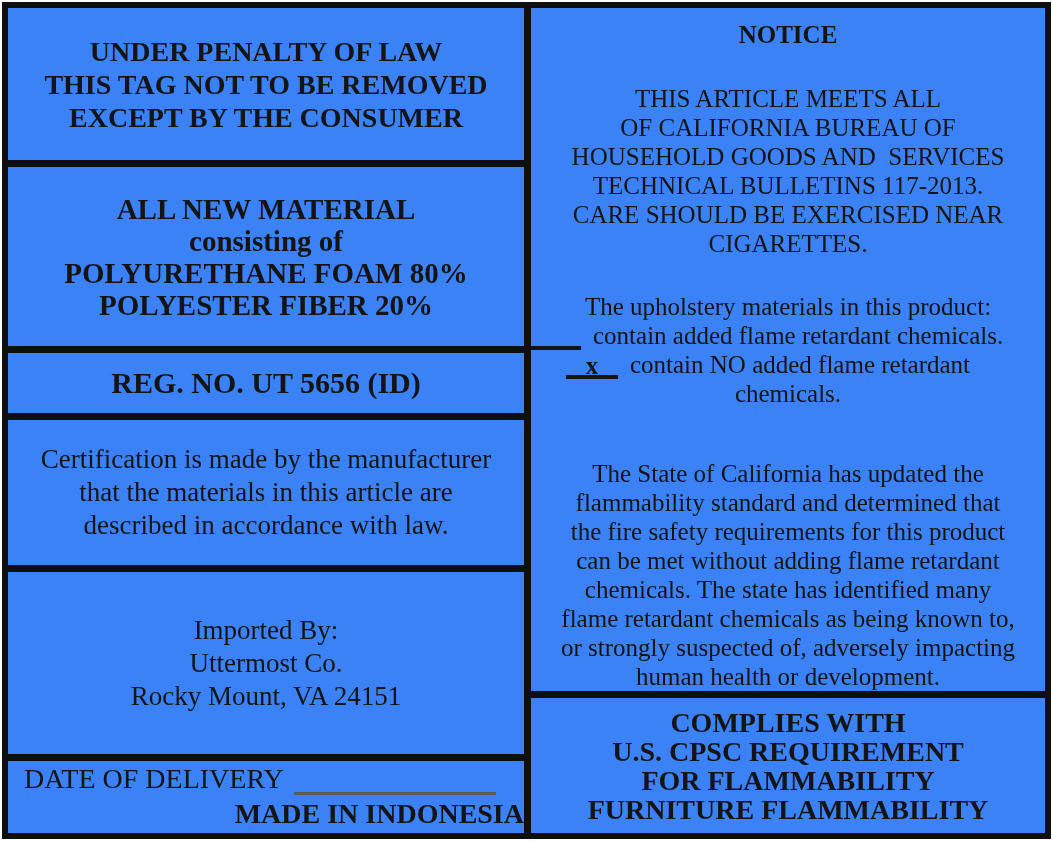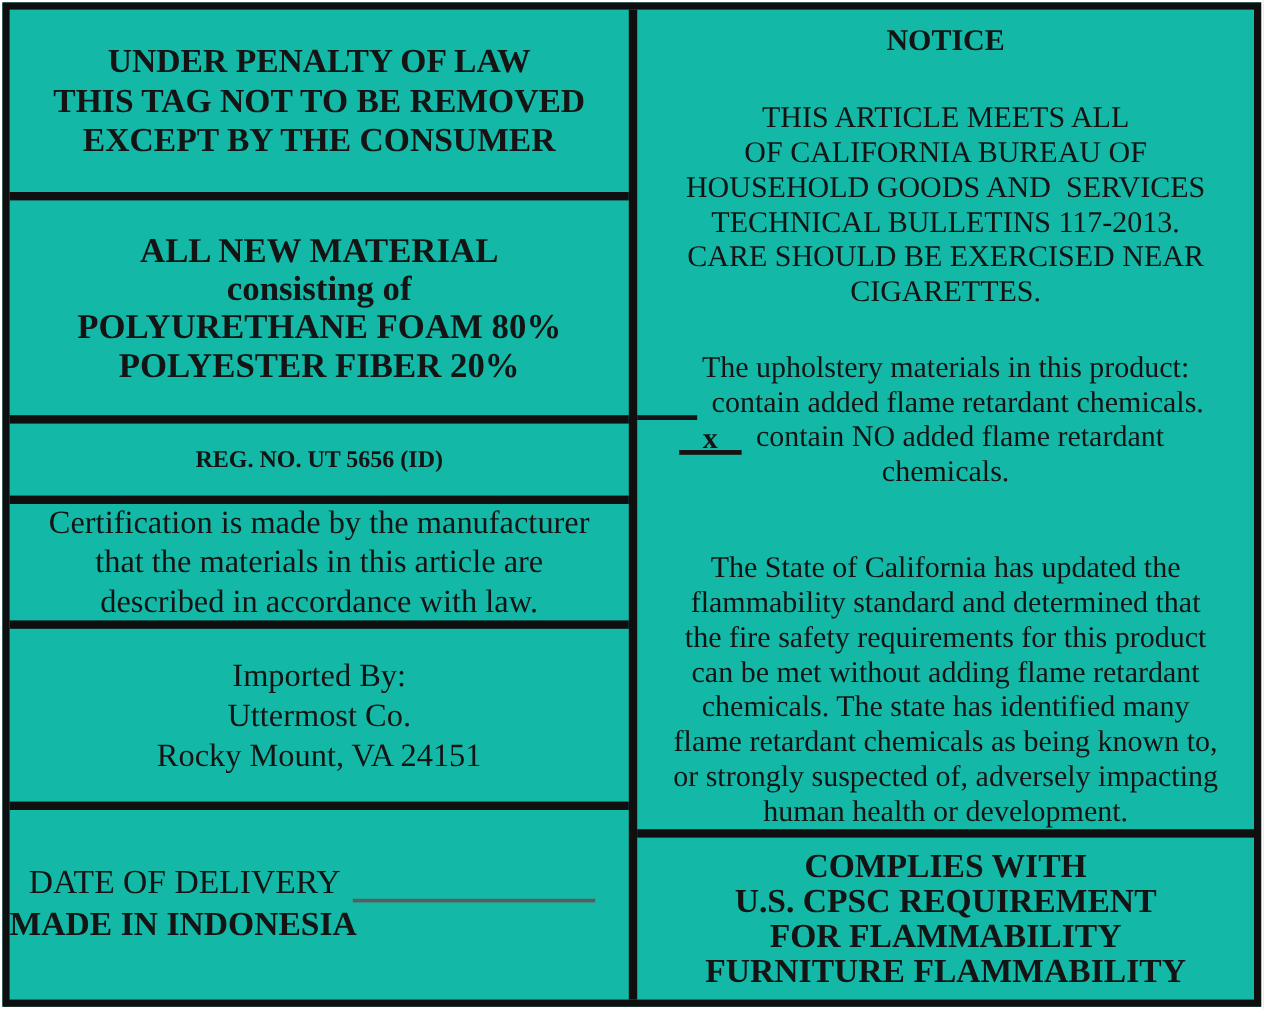--- a/index.html
+++ b/index.html
@@ -1,58 +1,58 @@
 <!DOCTYPE html>
 <html><head>
 <meta charset="utf-8">
 <style>
   html,body{margin:0;padding:0;background:#ffffff;}
   body{width:1053px;height:841px;overflow:hidden;
        font-family:"Liberation Serif","DejaVu Serif",serif;color:#141414;}
   .sheet{position:absolute;left:2px;top:2px;width:1049px;height:837px;
-         box-sizing:border-box;border:6px solid #0f0f0f;background:#14b8a6;display:flex;}
+         box-sizing:border-box;border:6px solid #0f0f0f;background:#3b82f6;display:flex;}
   .col{display:flex;flex-direction:column;box-sizing:border-box;}
   .col-left{width:523px;border-right:7px solid #0f0f0f;}
   .col-right{flex:1;}
   .box{box-sizing:border-box;border-bottom:7px solid #0f0f0f;
        display:flex;flex-direction:column;justify-content:center;align-items:center;
        text-align:center;overflow:hidden;}
   .box.last{border-bottom:none;flex:1;}
   
   .b-penalty{height:159px;}
   .b-material{height:186px;}
   .b-reg{height:67px;}
-  .b-cert{height:104px;}
-  .b-importer{height:151px;}
+  .b-cert{height:152px;}
+  .b-importer{height:189px;}
   
   .b-notice{height:690px;justify-content:space-between;padding:12px 0 0;}
   
   .lines div{white-space:pre-wrap;}
   .t-bold-lg div{font-weight:700;font-size:28px;line-height:33px;}
   .t-bold-lg2 div{font-weight:700;font-size:29px;line-height:32px;}
-  .reg-text{font-weight:700;font-size:20px;line-height:32px;}
+  .reg-text{font-weight:700;font-size:30px;line-height:32px;}
   .t-reg div{font-size:27px;line-height:33px;}
   .t-body{font-size:25px;line-height:29px;}
   .t-body div{font-size:25px;line-height:29px;}
   .notice-title{font-weight:700;font-size:25px;line-height:30px;margin-bottom:9px;}
   .upholstery{margin-top:8px;width:100%;}
   .opt-row1{display:flex;align-items:flex-end;width:calc(100% + 8px);margin-left:-8px;
             text-align:left;}
   .blank{display:inline-block;border-bottom:4px solid #141414;height:22px;}
   .blank-empty{width:58px;margin-right:12px;flex:none;}
   .opt-row2{display:flex;justify-content:center;align-items:flex-end;gap:12px;margin-left:-40px;}
   .blank-x{width:52px;flex:none;font-weight:700;font-size:25px;line-height:25px;text-align:center;}
   .para2{margin-top:26px;}
   .b-compliance div{font-weight:700;font-size:28px;line-height:29px;}
   
   .b-delivery{align-items:stretch;text-align:left;}
   .date-row{display:flex;align-items:flex-end;gap:10px;padding:0 28px 0 16px;}
   .date-label{font-size:28px;line-height:32px;white-space:nowrap;}
   .date-blank{flex:1;max-width:216px;border-bottom:3px solid #5c5c5c;height:26px;}
-  .made-in{font-weight:700;font-size:28px;line-height:34px;text-align:left;margin-top:2px;}
+  .made-in{font-weight:700;font-size:28px;line-height:34px;text-align:right;margin-top:2px;}
 </style>
 </head>
 <body>
 
 <div class="sheet">
 
   <div class="col col-left">
 
     <section class="box b-penalty">
       <div class="lines t-bold-lg">

